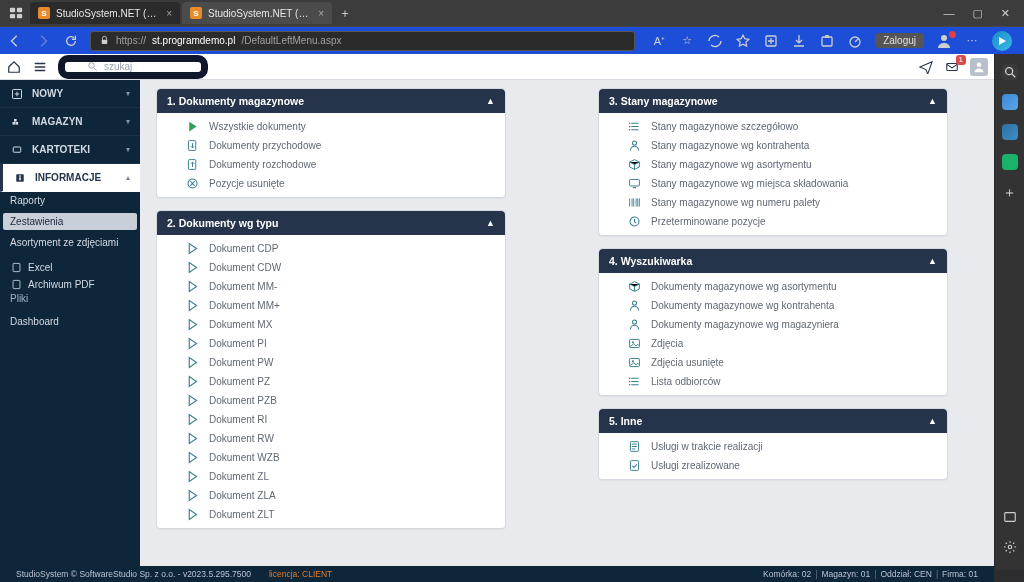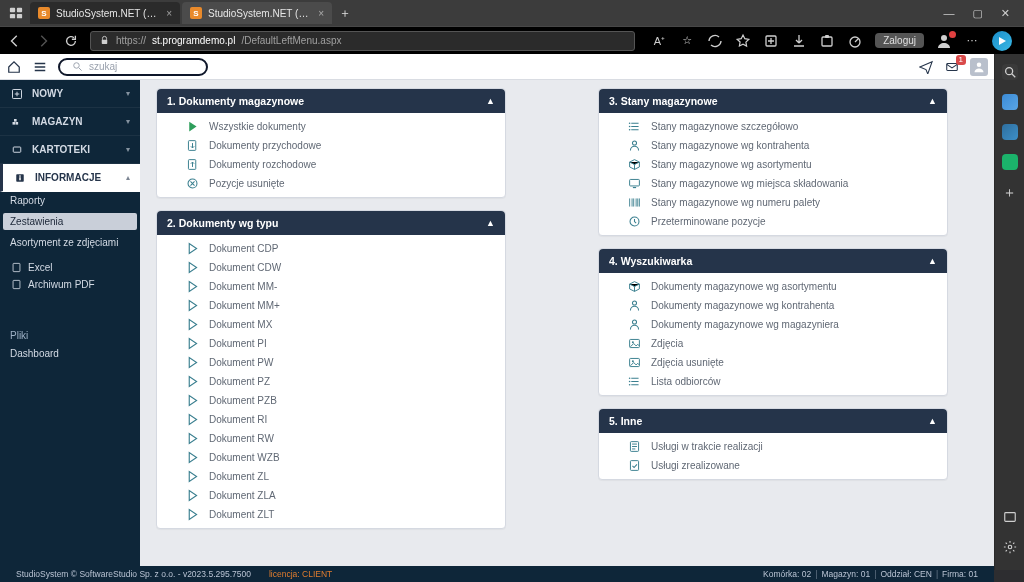--- a/index.html
+++ b/index.html
@@ -10,21 +10,21 @@
   .tabs-btn { width: 24px; height: 26px; display:flex; align-items:center; justify-content:center; }
   .tabs-btn svg { width:14px; height:14px; fill:#cfcfcf; }
   .tab { height: 22px; background: #4b4b4b; border-top-left-radius:4px; border-top-right-radius:4px; display:flex; align-items:center; padding:0 8px; gap:6px; font-size:10px; color:#e6e6e6; max-width:150px; }
   .tab.active { background:#2b2b2b; }
   .tab .favicon { width:12px; height:12px; background:#e98a2b; border-radius:2px; display:flex; align-items:center; justify-content:center; font-weight:bold; color:#fff; font-size:8px;}
   .tab .tlabel { white-space:nowrap; overflow:hidden; text-overflow:ellipsis; flex:1; }
   .tab .x { opacity:.6; }
   .addtab { width:22px; height:22px; display:flex; align-items:center; justify-content:center; color:#e0e0e0; font-size:12px; }
   .winctrls { margin-left:auto; display:flex; align-items:center; gap:18px; padding-right:10px; color:#cfcfcf; }
   .winctrls span { font-size:11px; }
-  .addressbar { height:28px; display:flex; align-items:center; padding:0 6px; gap:10px; background:#000000; border-top:1px solid #474747;}
+  .addressbar { height:28px; display:flex; align-items:center; padding:0 6px; gap:10px; background:#1d4ed8; border-top:1px solid #474747;}
   .nav-ico { width:18px; height:18px; display:flex; align-items:center; justify-content:center; color:#cfcfcf; }
   .nav-ico svg { width:14px; height:14px; fill:#cfcfcf; }
   .url-field { flex:1; height:20px; background:#2b2b2b; border:1px solid #555; border-radius:3px; display:flex; align-items:center; padding:0 8px; gap:6px; font-size:10px; color:#cfcfcf;}
   .url-field .lock { width:11px; height:11px; }
   .rtools { display:flex; align-items:center; gap:12px; padding:0 6px; }
   .rtools .ic { width:16px; height:16px; color:#cfcfcf; display:flex; align-items:center; justify-content:center; }
   .rtools .login { background:#555; border-radius:4px; padding:2px 8px; font-size:10px; color:#e0e0e0; }
   .rtools .badge { position:relative; }
   .rtools .badge::after { content:""; position:absolute; top:-2px; right:-4px; width:7px; height:7px; background:#e04040; border-radius:50%; }
   .bing { width:20px; height:20px; border-radius:50%; background:linear-gradient(135deg,#1a8dc9,#3ab9e6); display:flex; align-items:center; justify-content:center; }
@@ -38,41 +38,41 @@
   .edgebar .plus{ font-size:14px; color:#cfcfcf; }
   .edgebar .bottom { margin-top:auto; margin-bottom:14px; display:flex; flex-direction:column; gap:14px; align-items:center;}
   .edgebar svg{ width:14px; height:14px; fill:#cfcfcf;}
 
   
   .app { position:absolute; left:0; top:54px; right:30px; bottom:12px; background:#e8eaee; }
   
   .app-top { height:26px; background:#fff; border-bottom:1px solid #d9dce2; display:flex; align-items:center; padding:0 6px; gap:10px; }
   .app-top .tico { width:16px; height:16px; display:flex; align-items:center; justify-content:center; color:#25344a;}
   .app-top .tico svg{ width:14px; height:14px; fill:#25344a;}
-  .searchbox { flex:0 0 150px; height:18px; border:2px solid #0f172a; border-radius:10px; display:flex; align-items:center; padding:0 12px; gap:6px; color:#9aa1ad; font-size:10px;}
+  .searchbox { flex:0 0 150px; height:24px; border:7px solid #0f172a; border-radius:10px; display:flex; align-items:center; padding:0 22px; gap:6px; color:#9aa1ad; font-size:10px;}
   .app-top .top-right { margin-left:auto; display:flex; align-items:center; gap:10px;}
   .app-top .tri { width:16px; height:16px; display:flex; align-items:center; justify-content:center;}
   .app-top .tri svg{ width:14px; height:14px; fill:#25344a;}
   .env { position:relative;}
   .env .nb { position:absolute; top:-4px; right:-6px; background:#d94a4a; color:#fff; font-size:8px; line-height:1; padding:1px 3px; border-radius:3px; }
   .avatar-box { width:18px; height:18px; background:#b9c0cc; border-radius:3px; display:flex; align-items:center; justify-content:center;}
   .avatar-box svg{ width:12px; height:12px; fill:#fff;}
 
   
   .sidebar { position:absolute; left:0; top:26px; width:140px; bottom:0; background:#0e2639; color:#d3dae4;}
   .side-sec { display:flex; align-items:center; height:28px; padding:0 10px; gap:8px; font-size:10px; border-bottom:1px solid rgba(255,255,255,.06);}
   .side-sec.plain{ background:#0e2639;}
   .side-sec.active{ background:#ffffff; color:#25344a; border-left:3px solid #25344a;}
   .side-sec .sic{ width:14px; height:14px; display:flex; align-items:center; justify-content:center;}
   .side-sec .sic svg{ width:12px; height:12px; fill:currentColor;}
   .side-sec .arr { margin-left:auto; font-size:8px; opacity:.6;}
   .side-sub { font-size:10px; }
   .side-sub .sitem{ height:17px; display:flex; align-items:center; padding:0 10px;}
   .side-sub .sitem.hl{ background:#c9cfd9; color:#1a2536; border-radius:2px; margin:4px 3px; padding-left:7px;}
-  .side-group-h { height:20px; display:flex; align-items:center; padding:0 10px; font-size:10px; color:#9fb1c6;margin-top:32px;}
+  .side-group-h { height:20px; display:flex; align-items:flex-start; padding:0 10px; font-size:10px; color:#9fb1c6;}
   .sitem .fic { width:12px; height:12px; margin-right:6px; display:flex;align-items:center;justify-content:center;}
   .sitem .fic svg{width:11px;height:11px;fill:#d3dae4;}
 
   
   .content { position:absolute; left:140px; top:26px; right:0; bottom:0; overflow:auto; padding:8px 16px; }
   .cols { display:flex; gap:92px; }
   .col { flex:0 0 350px; display:flex; flex-direction:column; gap:12px;}
   .card { background:#fff; border:1px solid #d5d9e1; border-radius:4px; box-shadow:0 1px 1px rgba(0,0,0,.04);}
   .card-h { height:24px; background:#25344a; color:#fff; font-size:10.5px; font-weight:600; display:flex; align-items:center; padding:0 10px; border-top-left-radius:4px; border-top-right-radius:4px;}
   .card-h .chev { margin-left:auto; font-size:9px;}

